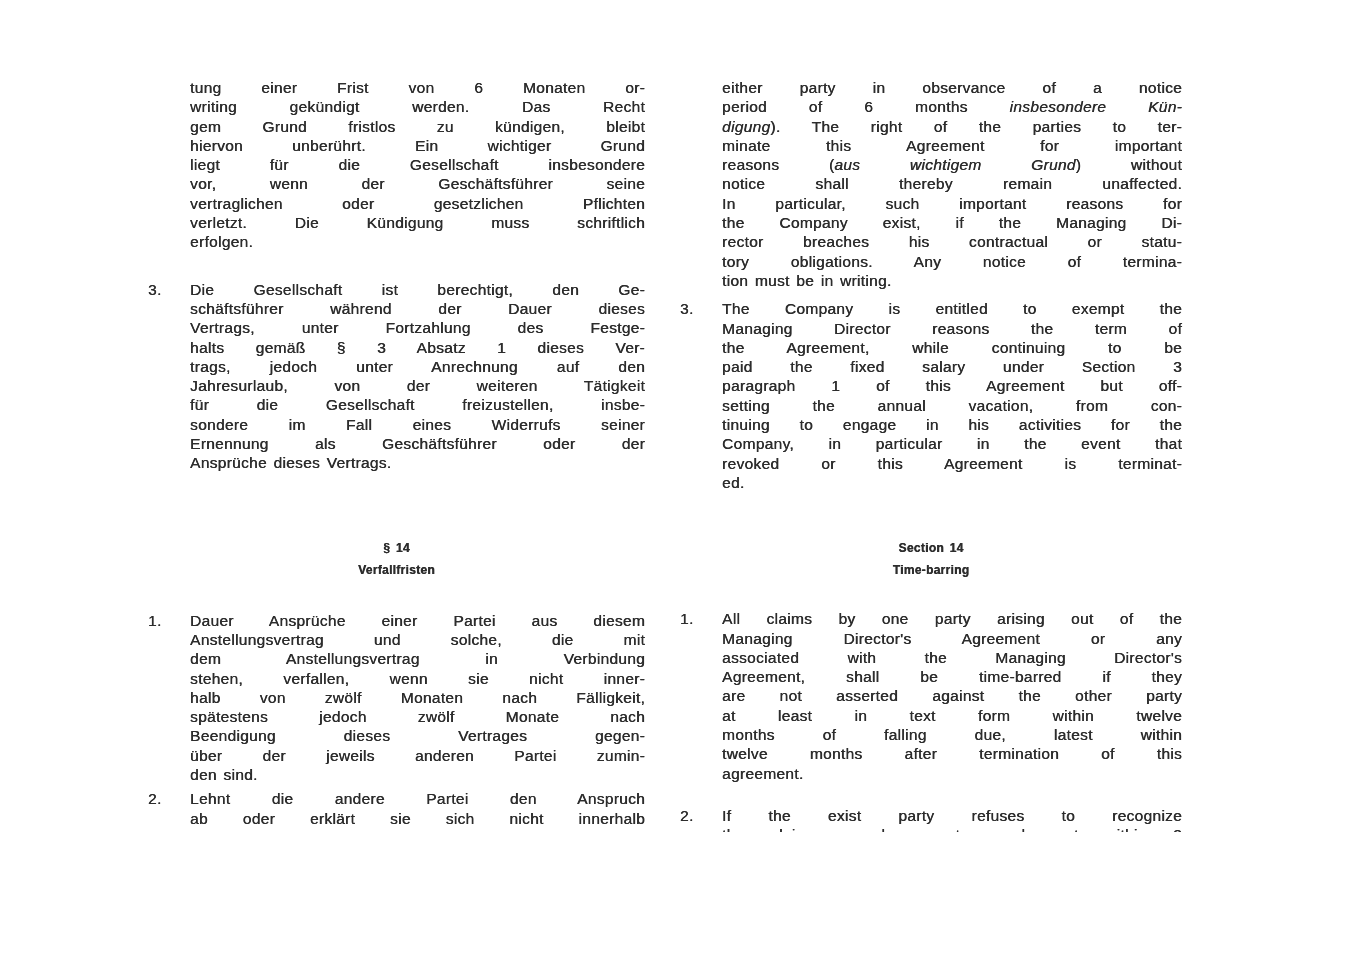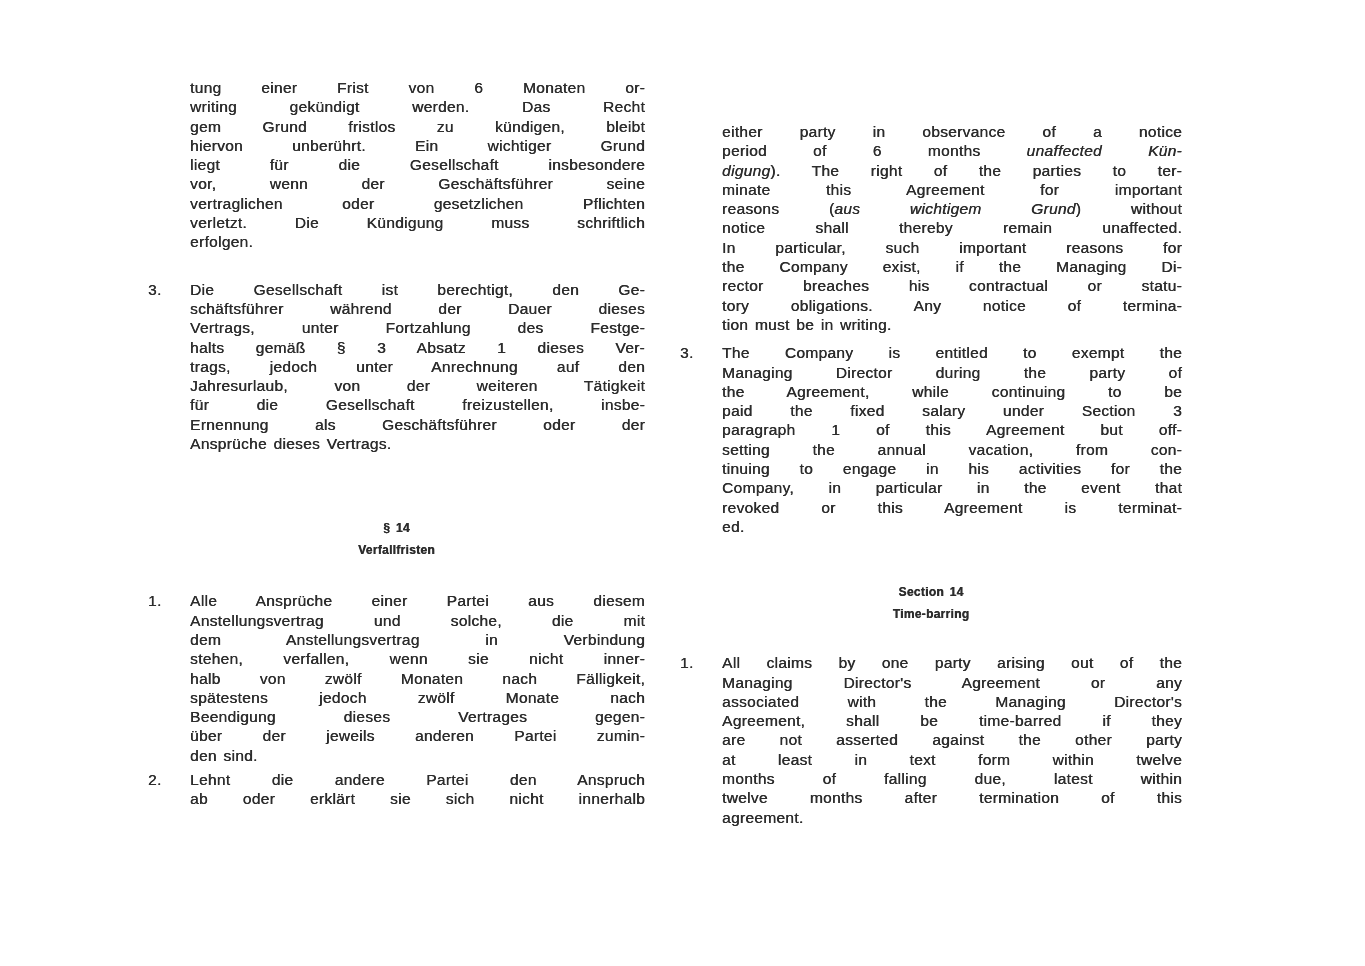--- a/index.html
+++ b/index.html
@@ -14,21 +14,21 @@
   }
   .col{
     position:absolute;top:78px;
     font-size:15.5px;
     line-height:19.3px;
     letter-spacing:0.3px;
     word-spacing:2px;
     text-shadow:0.35px 0 0 currentColor; 
   }
   .col-left{left:148px;width:497px;}
-  .col-right{left:680px;width:502px;margin-top:44px;}
+  .col-right{left:680px;width:502px;}
   .block{display:flex;align-items:flex-start;}
   .num{flex:0 0 42px;width:42px;}
   .body{flex:1 1 auto;min-width:0;}
   .line{text-align:justify;text-align-last:justify;}
   .line.last{text-align:justify;text-align-last:left;}
   .heading{text-align:center;font-weight:bold;font-size:12px;line-height:22px;}
   
   .col-left  > :nth-child(2){margin-top:28px;}
   .col-left  > :nth-child(3){margin-top:64px;}
   .col-left  > :nth-child(4){margin-top:30px;}
@@ -72,32 +72,33 @@
       <div class="block">
         <div class="num">3.</div>
         <div class="body">
           <div class="line">Die Gesellschaft ist berechtigt, den Ge-</div>
           <div class="line">schäftsführer während der Dauer dieses</div>
           <div class="line">Vertrags, unter Fortzahlung des Festge-</div>
           <div class="line">halts gemäß § 3 Absatz 1 dieses Ver-</div>
           <div class="line">trags, jedoch unter Anrechnung auf den</div>
           <div class="line">Jahresurlaub, von der weiteren Tätigkeit</div>
           <div class="line">für die Gesellschaft freizustellen, insbe-</div>
+          <div class="line">sondere im Fall eines Widerrufs seiner</div>
           <div class="line">Ernennung als Geschäftsführer oder der</div>
           <div class="line last">Ansprüche dieses Vertrags.</div>
         </div>
       </div>
       <div class="heading">
         <div>§ 14</div>
         <div>Verfallfristen</div>
       </div>
       <div class="block">
         <div class="num">1.</div>
         <div class="body">
-          <div class="line">Alle Ansprüche einer Partei aus diesem</div>
+          <div class="line">Dauer Ansprüche einer Partei aus diesem</div>
           <div class="line">Anstellungsvertrag und solche, die mit</div>
           <div class="line">dem Anstellungsvertrag in Verbindung</div>
           <div class="line">stehen, verfallen, wenn sie nicht inner-</div>
           <div class="line">halb von zwölf Monaten nach Fälligkeit,</div>
           <div class="line">spätestens jedoch zwölf Monate nach</div>
           <div class="line">Beendigung dieses Vertrages gegen-</div>
           <div class="line">über der jeweils anderen Partei zumin-</div>
           <div class="line last">den sind.</div>
         </div>
       </div>
@@ -107,37 +108,37 @@
           <div class="line">Lehnt die andere Partei den Anspruch</div>
           <div class="line">ab oder erklärt sie sich nicht innerhalb</div>
         </div>
       </div>
     </div>
   <div class="col col-right">
       <div class="block">
         <div class="num"></div>
         <div class="body">
           <div class="line">either party in observance of a notice</div>
-          <div class="line">period of 6 months <i>unaffected Kün-</i></div>
+          <div class="line">period of 6 months <i>insbesondere Kün-</i></div>
           <div class="line"><i>digung</i>). The right of the parties to ter-</div>
           <div class="line">minate this Agreement for important</div>
           <div class="line">reasons (<i>aus wichtigem Grund</i>) without</div>
           <div class="line">notice shall thereby remain unaffected.</div>
           <div class="line">In particular, such important reasons for</div>
           <div class="line">the Company exist, if the Managing Di-</div>
           <div class="line">rector breaches his contractual or statu-</div>
           <div class="line">tory obligations. Any notice of termina-</div>
           <div class="line last">tion must be in writing.</div>
         </div>
       </div>
       <div class="block">
         <div class="num">3.</div>
         <div class="body">
           <div class="line">The Company is entitled to exempt the</div>
-          <div class="line">Managing Director during the party of</div>
+          <div class="line">Managing Director reasons the term of</div>
           <div class="line">the Agreement, while continuing to be</div>
           <div class="line">paid the fixed salary under Section 3</div>
           <div class="line">paragraph 1 of this Agreement but off-</div>
           <div class="line">setting the annual vacation, from con-</div>
           <div class="line">tinuing to engage in his activities for the</div>
           <div class="line">Company, in particular in the event that</div>
           <div class="line">revoked or this Agreement is terminat-</div>
           <div class="line last">ed.</div>
         </div>
       </div>

